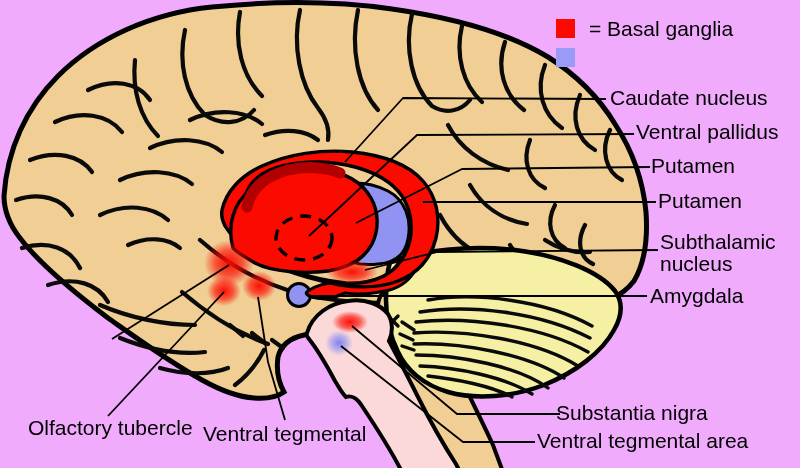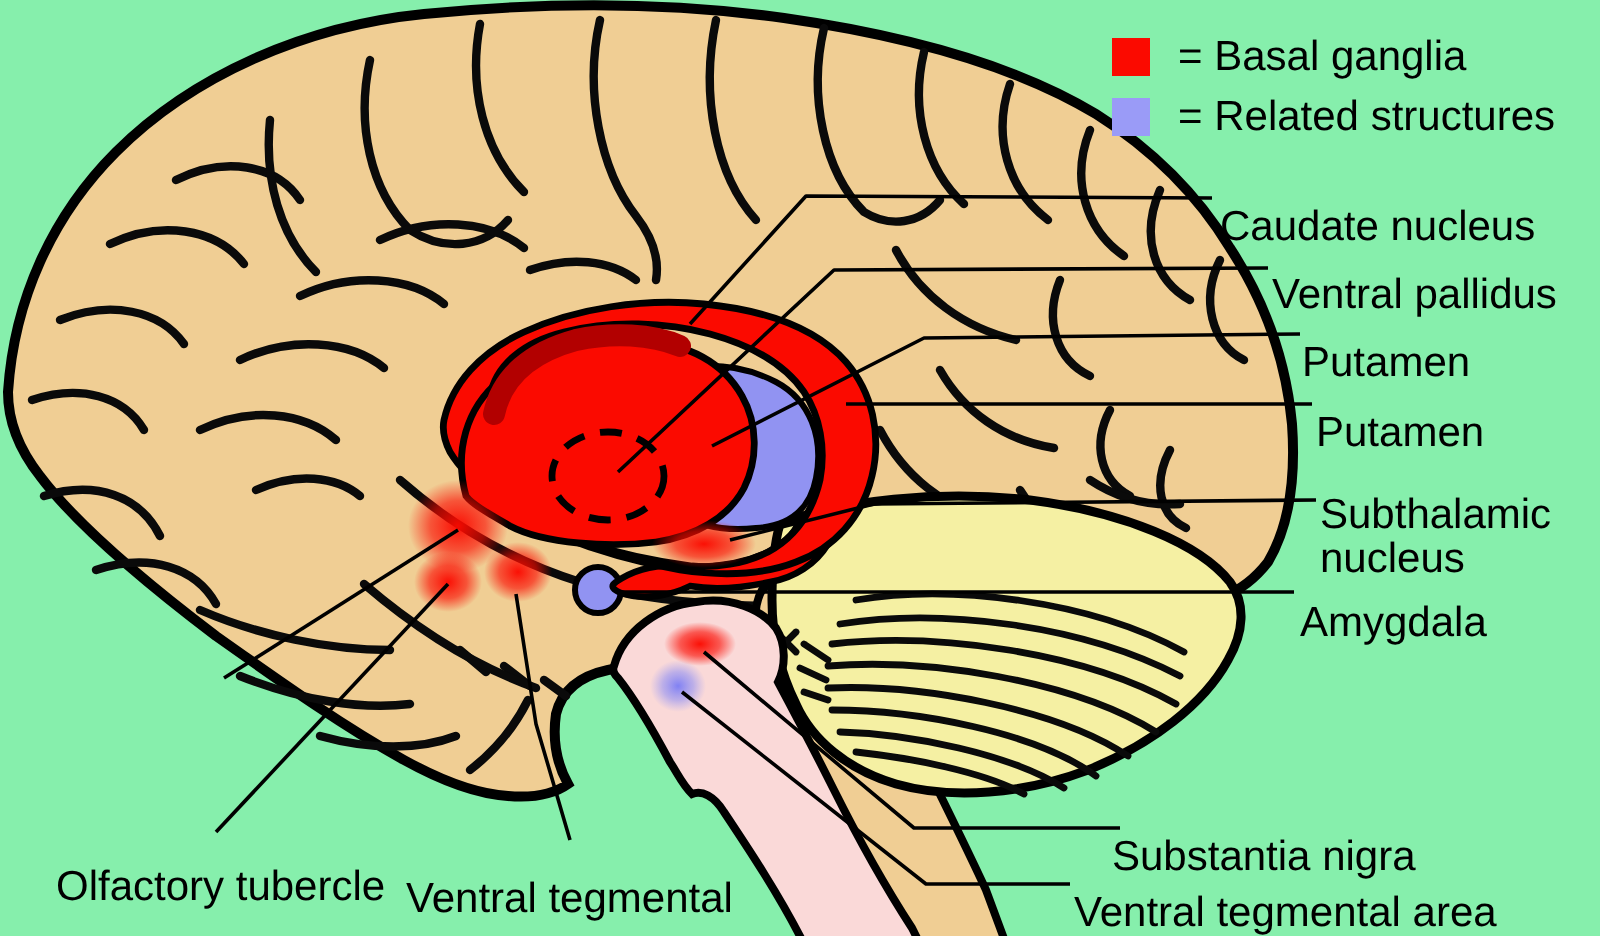--- a/index.html
+++ b/index.html
@@ -1,24 +1,23 @@
 <!DOCTYPE html>
 <html><head>
 <meta charset="utf-8">
 <style>
   html,body{margin:0;padding:0;background:#fff;}
   #stage{
     position:relative;width:800px;height:468px;overflow:hidden;
-    background:#86efac;font-family:"Liberation Sans",sans-serif;color:#000;
+    background:#f0abfc;font-family:"Liberation Sans",sans-serif;color:#000;
   }
   #art{position:absolute;left:0;top:0;}
   .lbl{
     position:absolute;font-size:21px;line-height:22px;color:#000;
     white-space:nowrap;
-    margin-top:16px;
   }
   .lbl.wrap{white-space:normal;}
   #legend{position:absolute;left:556px;top:18px;}
   .leg-row{display:flex;align-items:center;margin-bottom:9px;}
   .swatch{width:19px;height:19px;flex:0 0 19px;margin-right:14px;}
   .leg-text{font-size:21px;line-height:21px;}
 </style>
 </head>
 <body>
 
@@ -166,21 +165,20 @@
     </g>
   </svg>
 
   <div id="legend">
     <div class="leg-row">
       <div class="swatch" style="background: rgb(251, 10, 0);"></div>
       <div class="leg-text">= Basal ganglia</div>
     </div>
     <div class="leg-row">
       <div class="swatch" style="background: rgb(154, 155, 247);"></div>
-      <div class="leg-text">= Related structures</div>
     </div>
   </div>
 
   <div class="lbl" style="left:610px;top:87px">Caudate nucleus</div>
   <div class="lbl" style="left:636px;top:121px">Ventral pallidus</div>
   <div class="lbl" style="left:651px;top:155px">Putamen</div>
   <div class="lbl" style="left:658px;top:190px">Putamen</div>
   <div class="lbl wrap" style="left:660px;top:231px;width:126px">Subthalamic nucleus</div>
   <div class="lbl" style="left:650px;top:285px">Amygdala</div>
   <div class="lbl" style="left:28px;top:417px">Olfactory tubercle</div>

